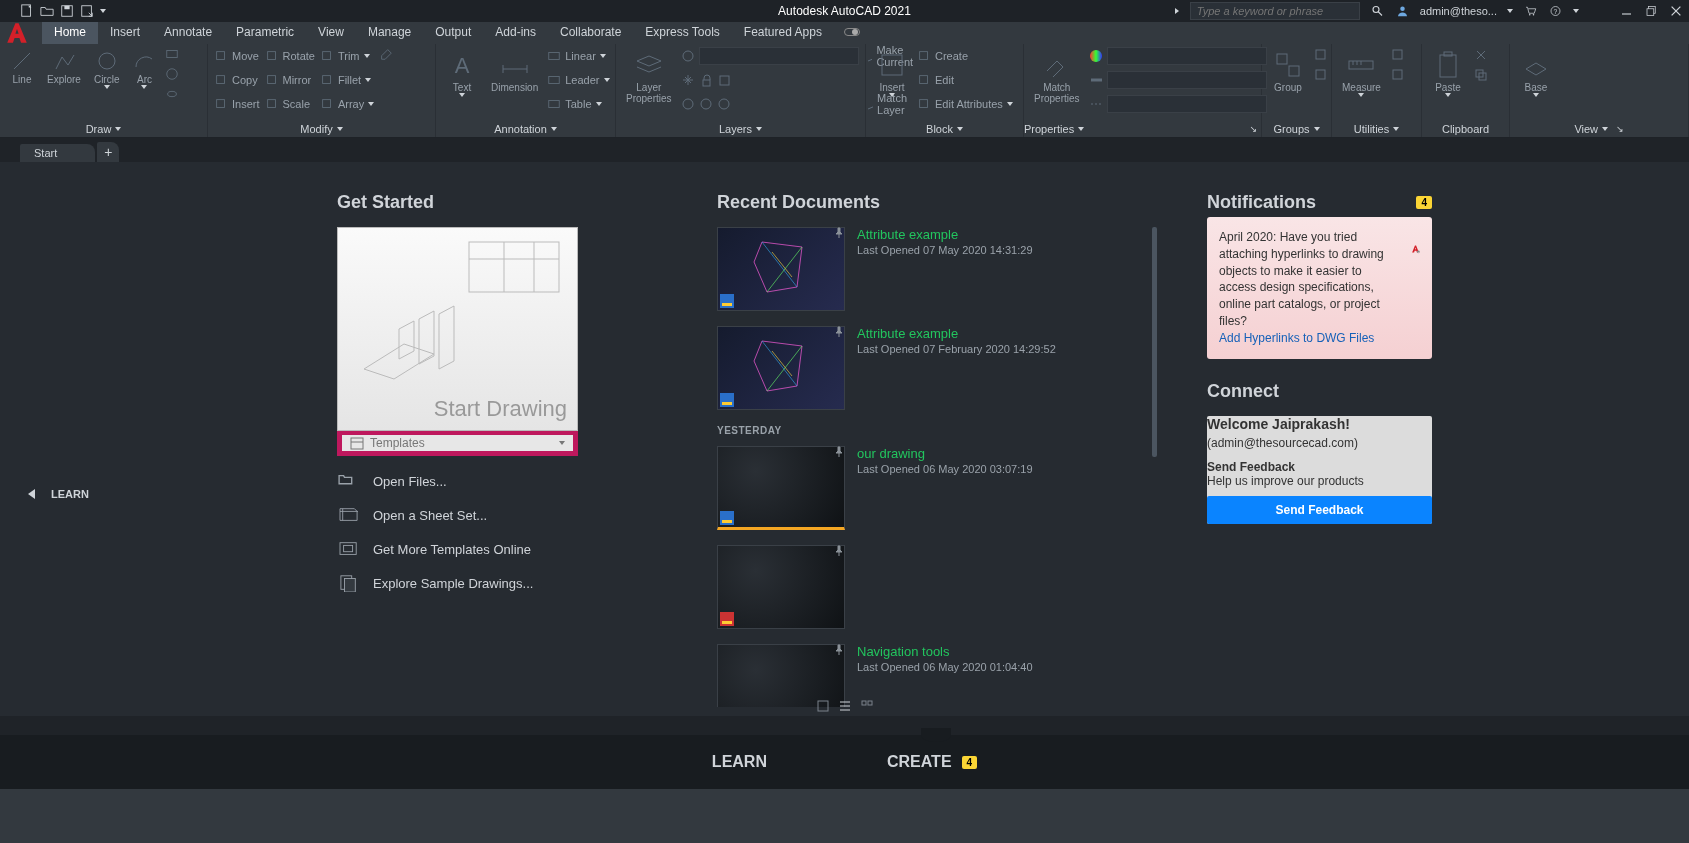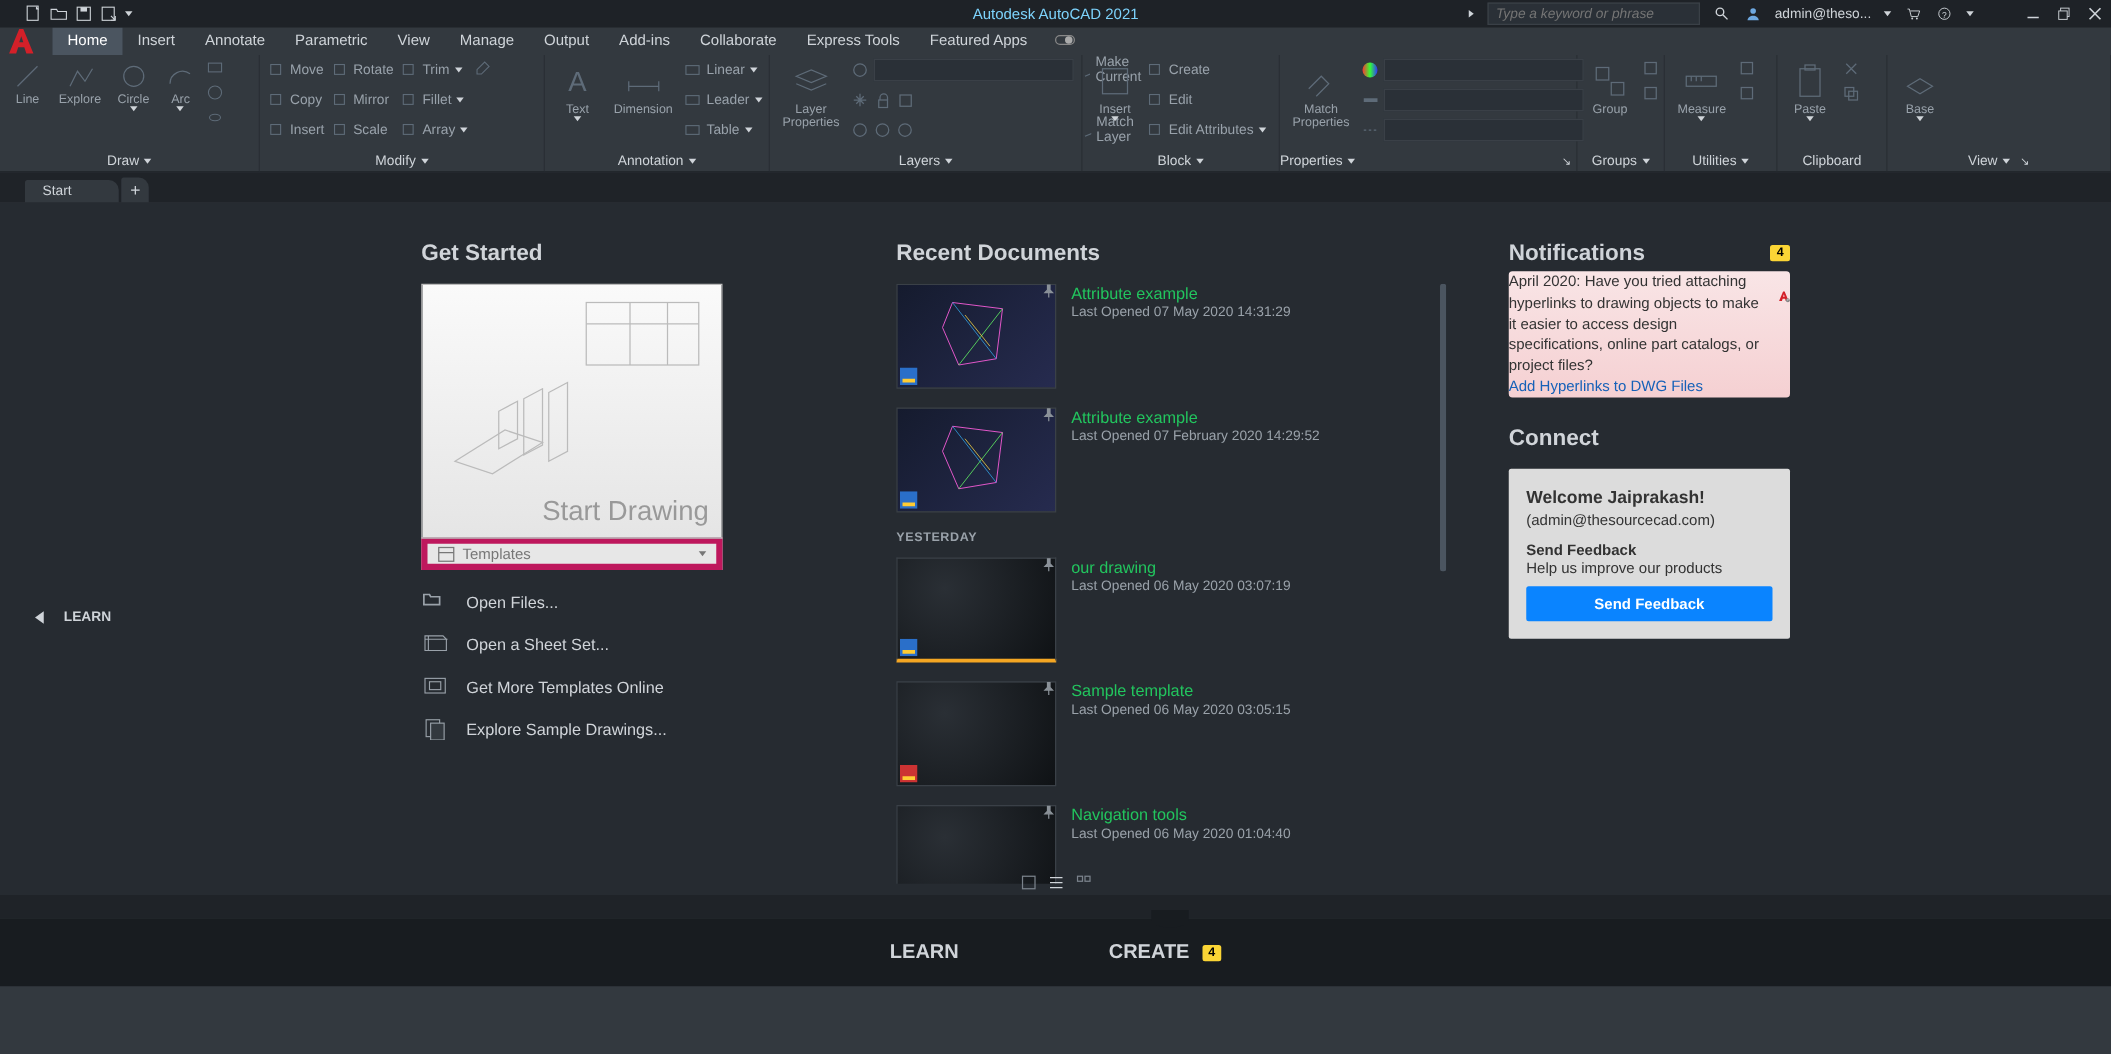--- a/index.html
+++ b/index.html
@@ -2,21 +2,21 @@
 <html><head>
 <meta charset="utf-8">
 <style>
 * { margin:0; padding:0; box-sizing:border-box; font-family:"Segoe UI",Arial,sans-serif; -webkit-font-smoothing:antialiased; }
 body { background:#33393f; color:#b8bfc6; width:1689px; height:843px; overflow:hidden; user-select:none; }
 
 
 .titlebar { height:22px; background:#1e2227; display:flex; align-items:center; position:relative; }
 .qat { display:flex; gap:6px; margin-left:20px; align-items:center; }
 .qat-ic { width:14px; height:14px; fill:#cfd4d9; }
-.app-title { position:absolute; left:50%; transform:translateX(-50%); font-size:12px; color:#7dd3fc; }
+.app-title { position:absolute; left:50%; transform:translateX(-50%); font-size:12px; color:#ffffff; }
 .title-right { margin-left:auto; display:flex; align-items:center; gap:10px; padding-right:6px; height:100%; }
 .search-box { background:#2a3037; border:1px solid #3a4047; height:18px; width:170px; display:flex; align-items:center; }
 .search-box input { background:transparent; border:none; font-size:11px; font-style:italic; color:#8a9198; padding:0 6px; width:100%; outline:none; }
 .tr-txt { font-size:11px; color:#cfd4d9; }
 .wc { width:15px; height:12px; fill:#cfd4d9; cursor:pointer; }
 .wc-close { width:14px; height:14px; }
 
 
 .menubar { height:22px; background:#33393f; display:flex; padding-left:42px; }
 .menu-item { padding:3px 12px; font-size:12px; color:#cfd4d9; cursor:pointer; }
@@ -74,25 +74,25 @@
 .thumb-dark { background:radial-gradient(circle at 30% 30%,#2a2f35,#0f1215); }
 .thumb-orange { border-bottom:3px solid #f4a623; }
 .pin { position:absolute; left:116px; top:0; fill:#8a9198; cursor:pointer; }
 .ftype-ic { position:absolute; left:2px; bottom:2px; width:14px; height:14px; }
 .doc-title { font-size:13px; font-weight:400; color:#22c55e; }
 .doc-sub { font-size:11px; color:#9aa2aa; margin-top:2px; }
 .sep { font-size:10px; font-weight:bold; color:#9aa2aa; margin:6px 0 10px 0; letter-spacing:.5px; }
 
 
 .badge { background:#fbd535; color:#000; font-size:10px; font-weight:bold; padding:1px 5px; border-radius:2px; }
-.notif-card { background:linear-gradient(#f9e5e6,#f5d0d2); border-radius:3px; font-size:12px; color:#333; margin-top:4px; line-height:1.4; display:flex; gap:10px; }
+.notif-card { background:linear-gradient(#f9e5e6,#f5d0d2); border-radius:3px; padding:12px; font-size:12px; color:#333; margin-top:4px; line-height:1.4; display:flex; gap:10px; }
 .notif-link { color:#1661b8; cursor:pointer; }
 
 
-.connect-card { background:#dcdcdc; border-radius:2px; padding:14px; font-size:12px; color:#333; margin-top:14px; }
+.connect-card { background:#dcdcdc; border-radius:2px; font-size:12px; color:#333; margin-top:14px; }
 .connect-card .wel { font-size:14px; font-weight:bold; }
 .connect-card .mail { margin:4px 0 10px 0; }
 .send-btn { background:#0a84ff; color:#fff; font-size:12px; font-weight:600; padding:7px 0; text-align:center; border-radius:2px; cursor:pointer; margin-top:8px; }
 
 
 .view-toggle { position:absolute; bottom:4px; left:50%; transform:translateX(-50%); display:flex; gap:10px; }
 .vt-ic { width:12px; height:12px; fill:#7a828b; cursor:pointer; }
 
 
 .footer { height:54px; background:#181c20; display:flex; gap:120px; align-items:center; justify-content:center; position:relative; }
@@ -733,24 +733,20 @@
           <div class="doc-item">
             <div class="thumb thumb-dark">
               <svg class="ftype-ic" viewBox="0 0 14 14">
                 <rect width="14" height="14" fill="#c33"></rect>
                 <rect x="2" y="9" width="10" height="3" fill="#fc3"></rect>
               </svg>
             </div>
             <svg class="pin" width="12" height="12" viewBox="0 0 12 12">
               <path d="M5 1h2v4l2 2H3l2-2zM6 7v4" stroke="#8a9198" fill="#8a9198"></path>
             </svg>
-            <div>
-              <div class="doc-title">Sample template</div>
-              <div class="doc-sub">Last Opened 06 May 2020 03:05:15</div>
-            </div>
           </div>
           <div class="doc-item">
             <div class="thumb thumb-dark"></div>
             <svg class="pin" width="12" height="12" viewBox="0 0 12 12">
               <path d="M5 1h2v4l2 2H3l2-2zM6 7v4" stroke="#8a9198" fill="#8a9198"></path>
             </svg>
             <div>
               <div class="doc-title">Navigation tools</div>
               <div class="doc-sub">Last Opened 06 May 2020 01:04:40</div>
             </div>

